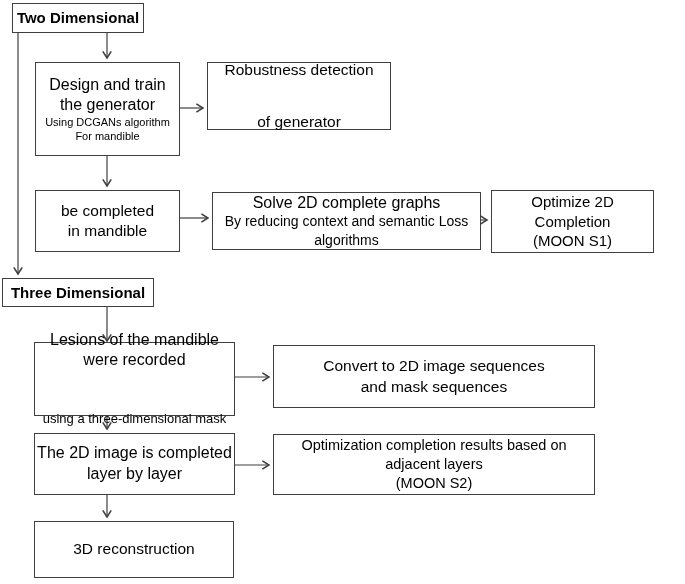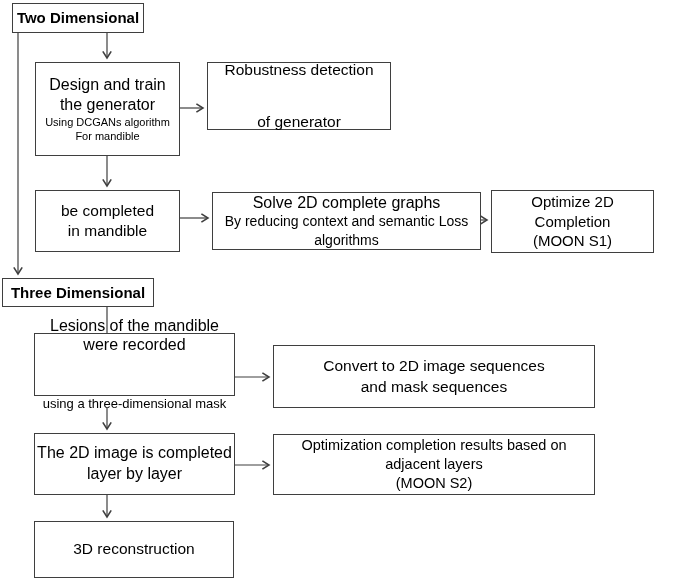--- a/index.html
+++ b/index.html
@@ -37,21 +37,21 @@
 
   #h-two     { left:12px;   top:3px;   width:132px; height:30px; font-size:15px; }
   #b-design  { left:35px;  top:62px;  width:145px; height:94px; font-size:16px; line-height:1.25; }
   #b-design .t-sub  { font-size:11px; line-height:1.3; }
   #b-robust  { left:207px; top:62px;  width:184px; height:68px; font-size:15.5px;gap:32px; }
   #b-mask    { left:35px;  top:190px; width:145px; height:62px; font-size:15.5px; line-height:1.27; }
   #b-solve   { left:212px; top:192px; width:269px; height:58px; font-size:16px; line-height:1.2; }
   #b-solve .t-sub   { font-size:14px; line-height:1.35; }
   #b-opt1    { left:491px; top:190px; width:163px; height:63px; font-size:15px; }
   #h-three   { left:2px;   top:278px; width:152px; height:29px; font-size:15px; }
-  #b-lesion  { left:34px;  top:333px; width:201px; height:63px; font-size:16px; line-height:1.2; }
+  #b-lesion  { left:34px;  top:342px; width:201px; height:74px; font-size:16px; line-height:1.2; }
   #b-lesion .t-sub  { font-size:13px; line-height:1.3; padding-top:2px;margin-top:40px; }
   #b-convert { left:273px; top:345px; width:322px; height:63px; font-size:15.5px; }
   #b-layer   { left:34px;  top:433px; width:201px; height:62px; font-size:16px; }
   #b-opt2    { left:273px; top:434px; width:322px; height:61px; font-size:14.5px; line-height:1.32; }
   #b-recon   { left:34px;  top:521px; width:200px; height:57px; font-size:15.5px; }
 </style>
 </head>
 <body>
 
 <div class="canvas">

